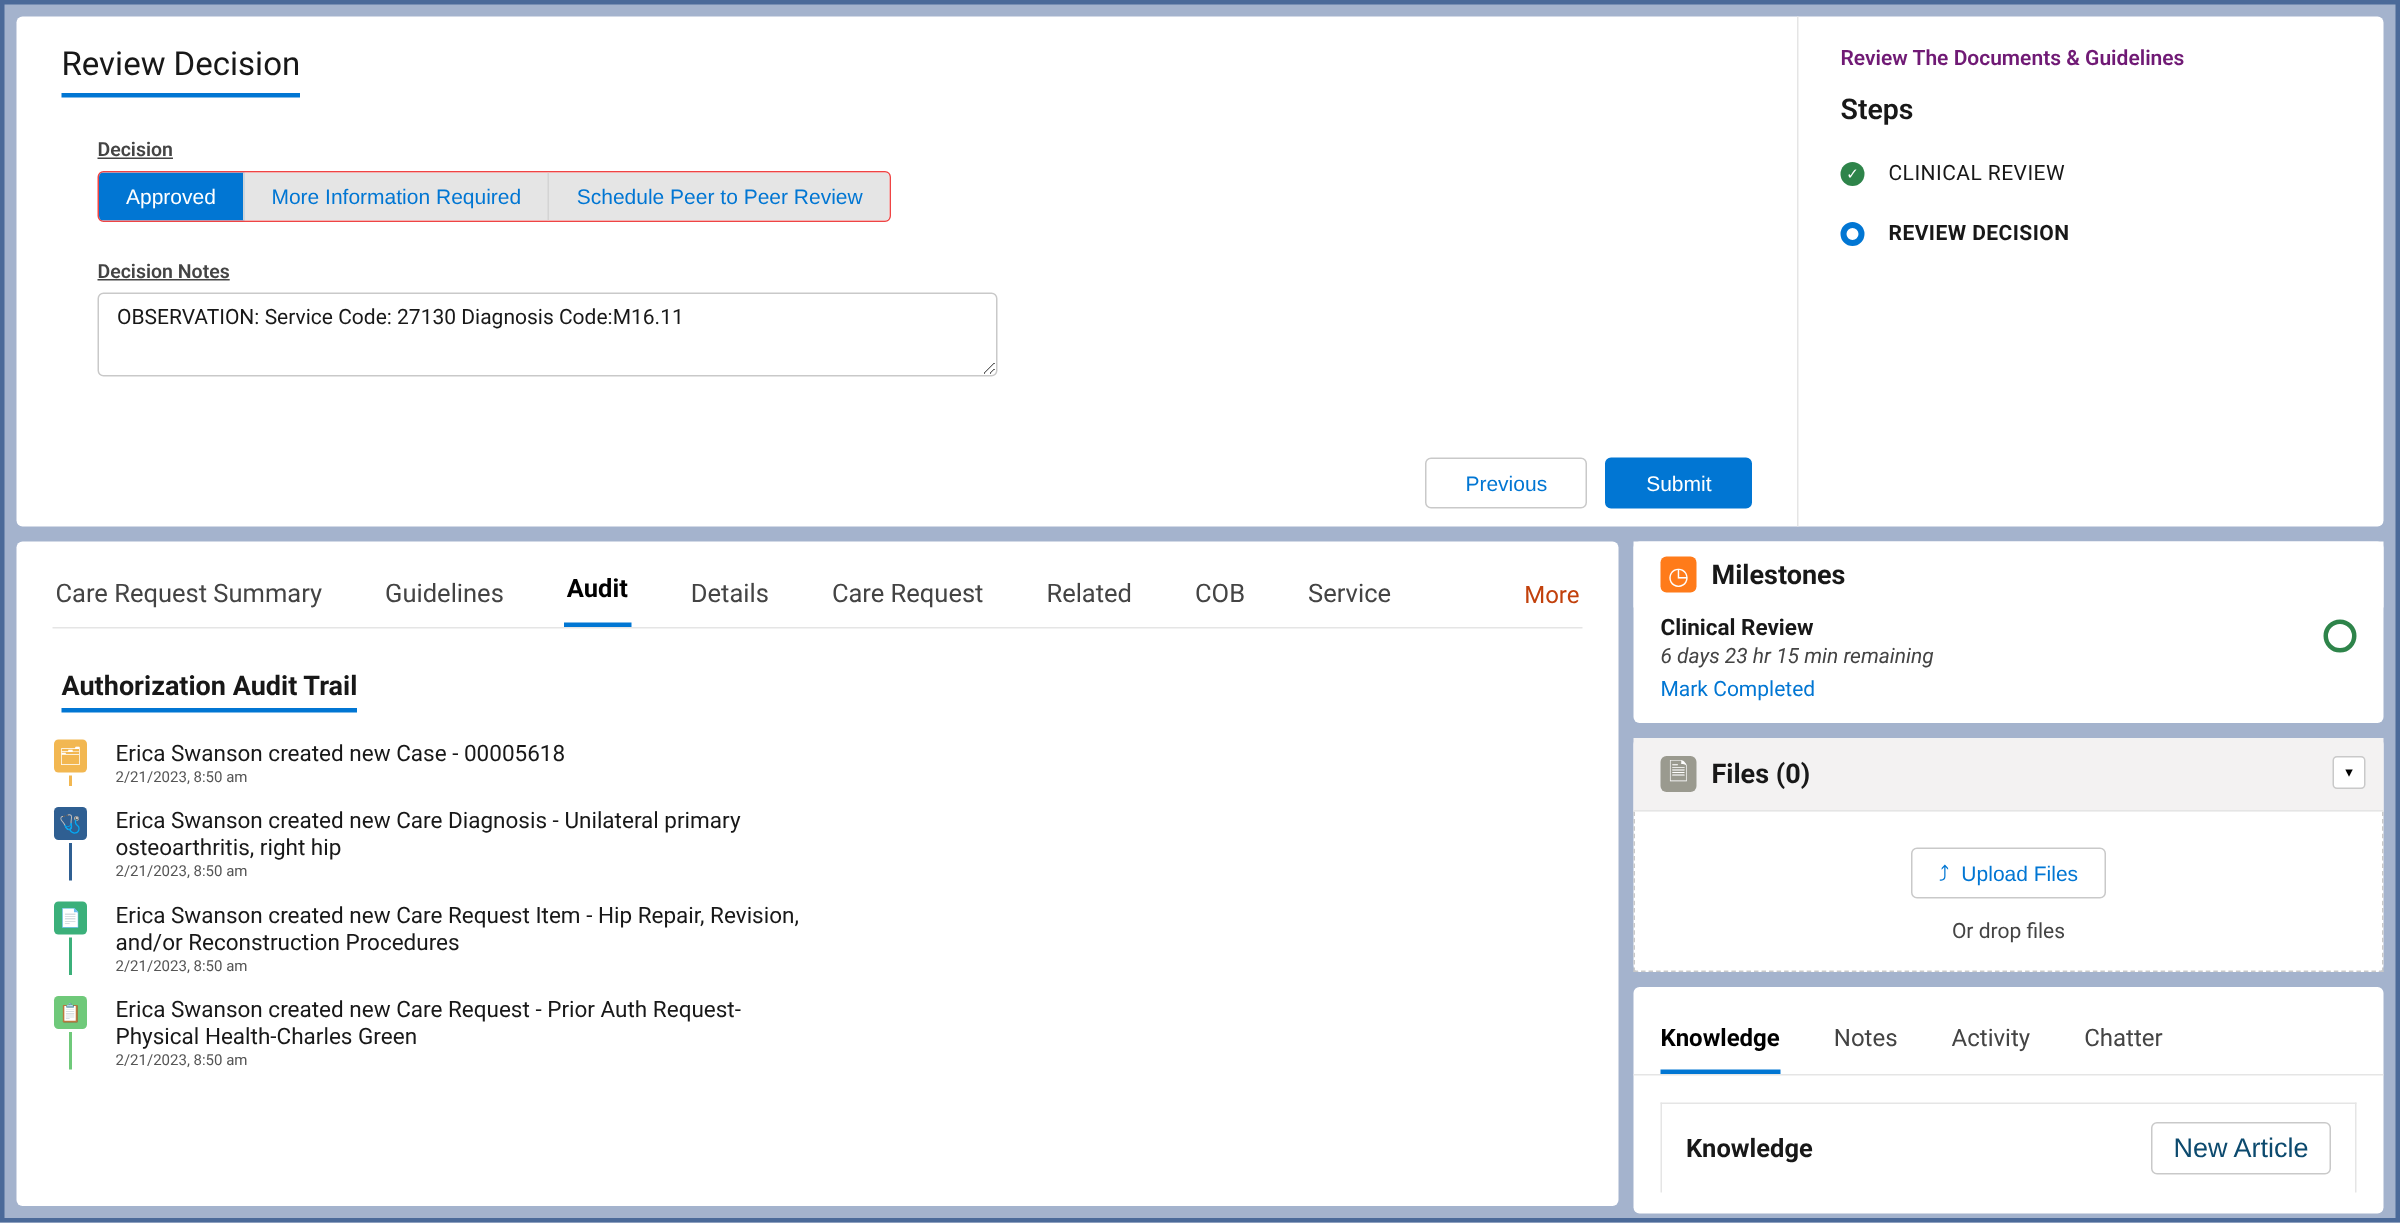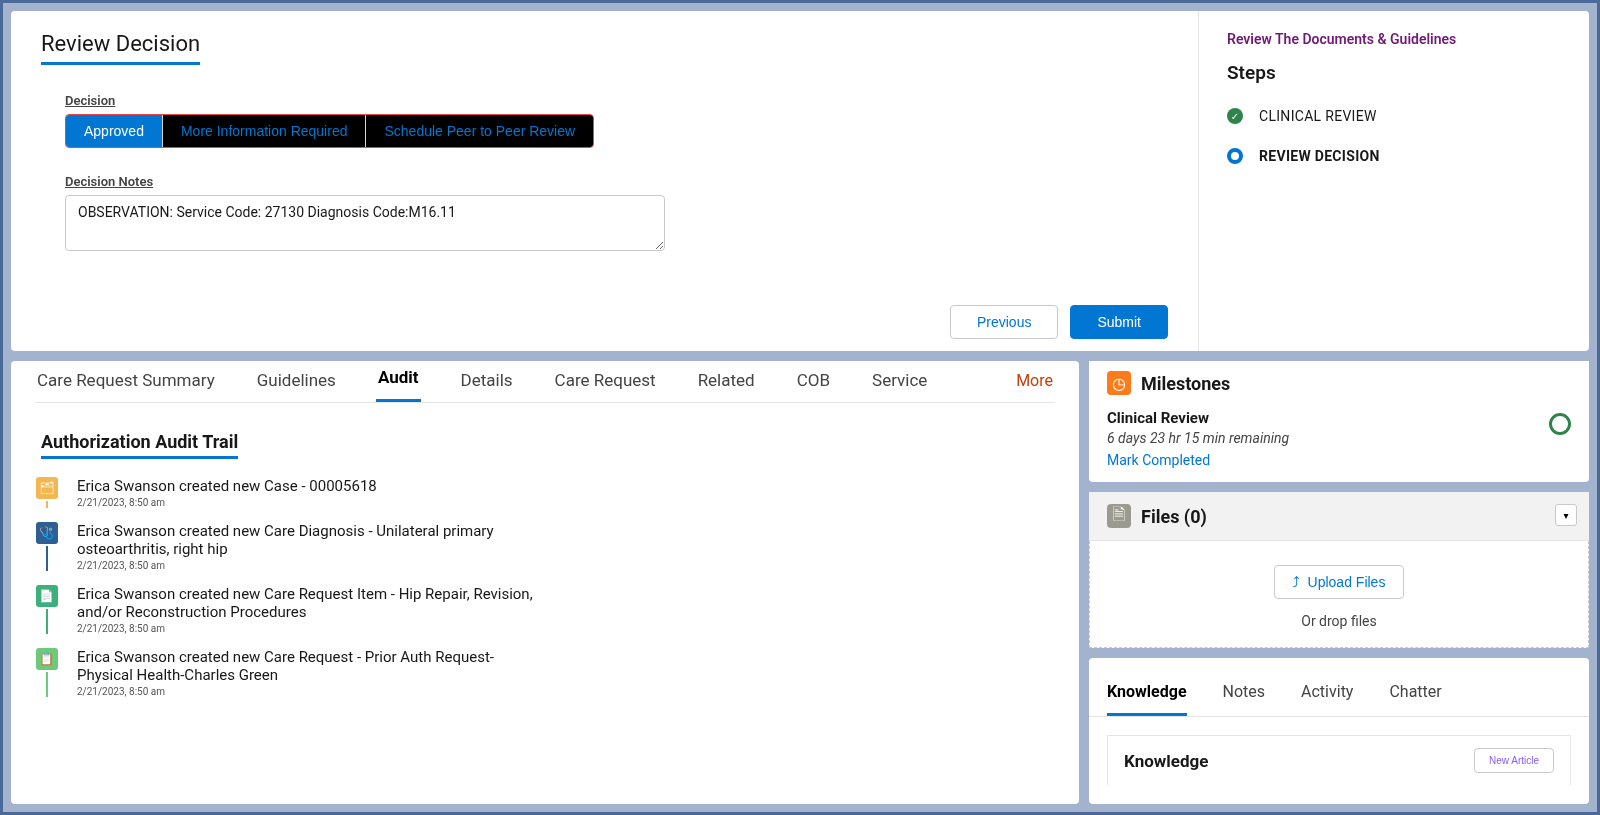--- a/index.html
+++ b/index.html
@@ -56,21 +56,21 @@
     text-decoration: underline;
   }
   .btn-group {
     display: inline-flex;
     border: 1px solid #ef4444;
     border-radius: 4px;
     overflow: hidden;
   }
   .btn-group button {
     border: none;
-    background: #000000;
+    background: #e5e5e5;
     color: #0176d3;
     padding: 8px 18px;
     font-size: 14px;
     cursor: pointer;
     border-right: 1px solid #d4d4d4;
   }
   .btn-group button:last-child { border-right: none; }
   .btn-group button.active {
     background: #0176d3;
     color: #fff;
@@ -153,21 +153,21 @@
   .bottom-area {
     display: flex;
     gap: 10px;
     flex: 1;
     min-height: 0;
   }
   .bottom-left {
     background: #fff;
     border-radius: 4px;
     flex: 1;
-    padding: 0 24px;
+    padding: 16px 24px;
     overflow: hidden;
   }
   .tabs {
     display: flex;
     gap: 38px;
     border-bottom: 1px solid #e5e5e5;
     align-items: flex-end;
   }
   .tab {
     font-size: 17px;
@@ -325,22 +325,22 @@
     border: 1px solid #e5e5e5;
     border-bottom: none;
     padding: 12px 16px;
   }
   .kb-sub-title { font-size: 17px; font-weight: 700; }
   .new-article {
     border: 1px solid #c9c9c9;
     border-radius: 4px;
     background: #fff;
     padding: 6px 14px;
-    font-size: 10px;
-    color: #8b5cf6;
+    font-size: 18px;
+    color: #0c4a6e;
     cursor: pointer;
   }
 </style>
 </head>
 <body>
 
 <div class="outer">
 <div class="app">
 
   <div class="top-panel">

